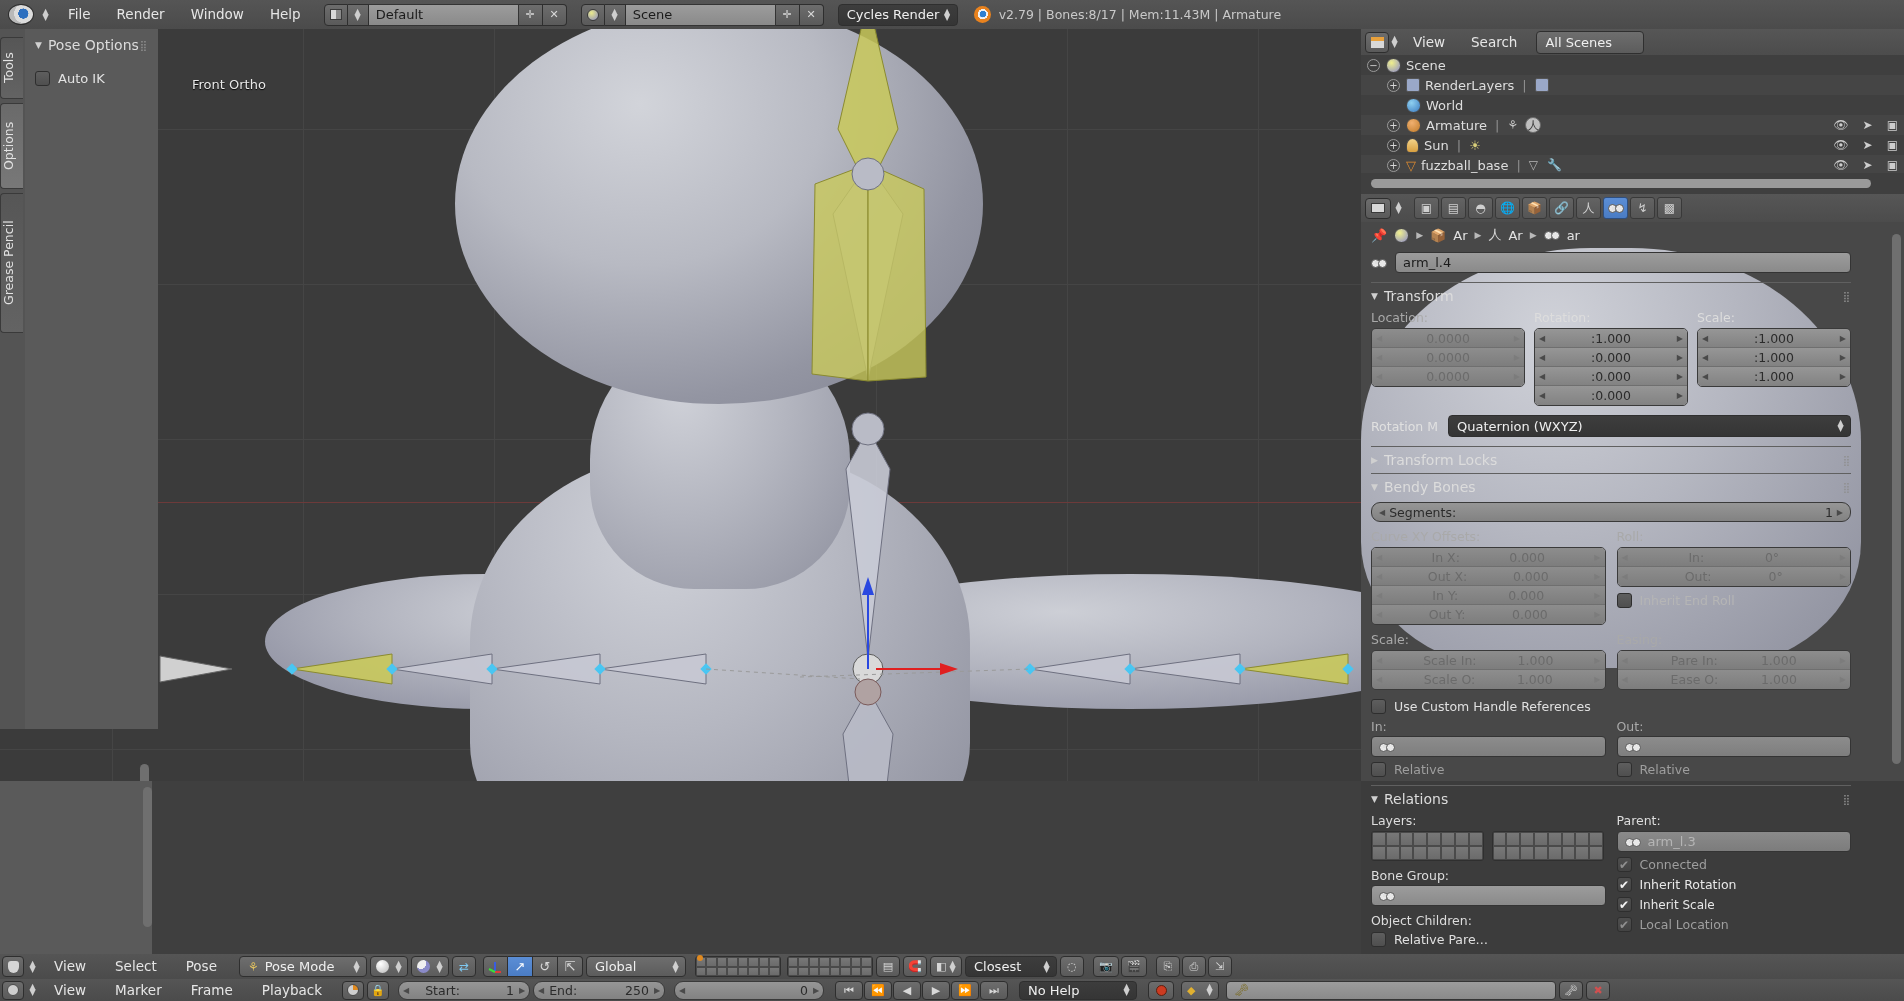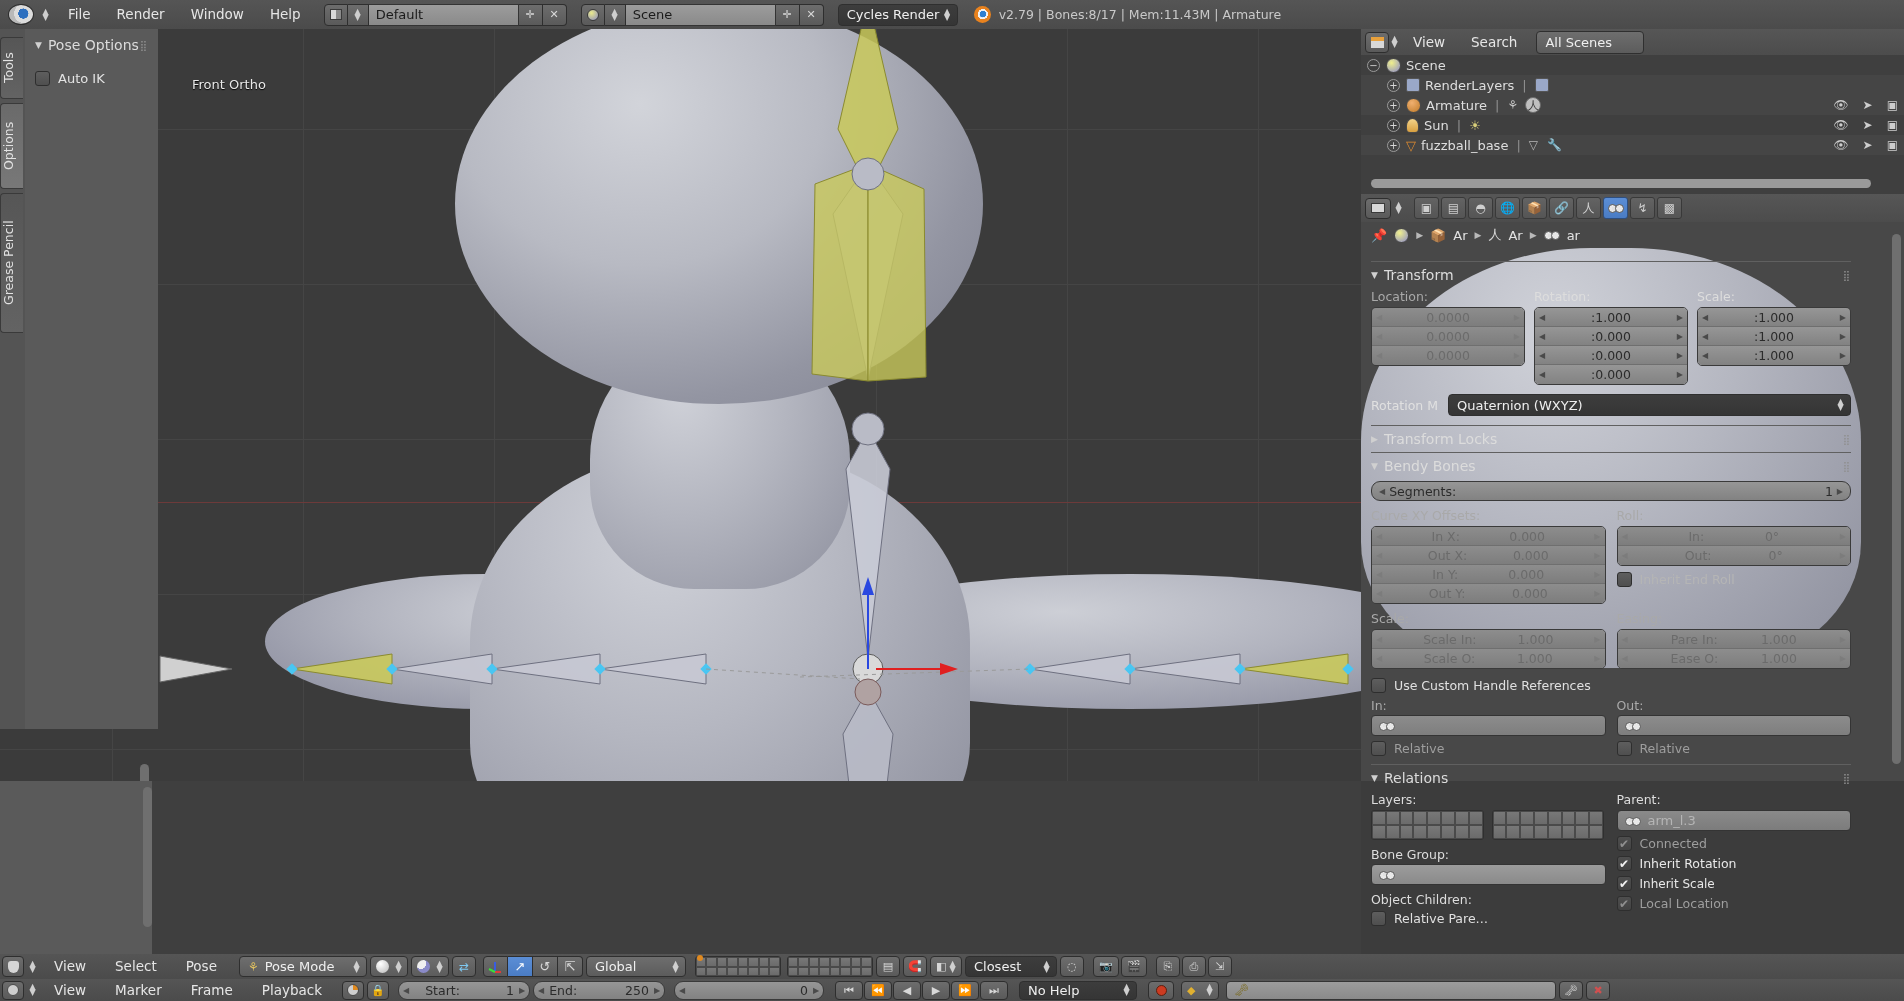--- a/index.html
+++ b/index.html
@@ -327,20 +327,26 @@
     </div>
 
     <div class="ol-row alt" style="padding-left:26px;">
       <span class="expander">+</span>
       <span style="display:inline-block;width:14px;height:14px;margin:0 5px 0 6px;background:#9aa8c8;border:1px solid #555;border-radius:2px;"></span>
       <span>RenderLayers</span>
       <span style="margin:0 8px;color:#8f8f8f;">|</span>
       <span style="display:inline-block;width:14px;height:14px;background:#9aa8c8;border:1px solid #555;border-radius:2px;"></span>
     </div>
 
+    <div class="ol-row" style="padding-left:26px;">
+      <span style="width:13px;display:inline-block;"></span>
+      <span style="display:inline-block;width:15px;height:15px;margin:0 5px 0 6px;border-radius:50%;
+        background:radial-gradient(circle at 35% 30%,#8fd0f0,#3a7ac0);border:1px solid #4a4a4a;"></span>
+      <span>World</span>
+    </div>
 
     <div class="ol-row alt" style="padding-left:26px;">
       <span class="expander">+</span>
       <span style="display:inline-block;width:15px;height:15px;margin:0 5px 0 6px;border-radius:50%;
         background:radial-gradient(circle at 38% 30%,#f0b070,#c07a28);border:1px solid #4a4a4a;"></span>
       <span>Armature</span>
       <span style="margin:0 8px;color:#8f8f8f;">|</span>
       <span style="color:#c6c6c6;font-size:12px;">⚘</span>
       <span style="margin-left:7px;display:inline-block;width:16px;height:16px;border-radius:50%;background:#bfbfbf;border:1px solid #6a6a6a;color:#3a3a3a;font-size:11px;text-align:center;line-height:15px;">人</span>
       <span class="ol-icons">
@@ -420,20 +426,26 @@
     <span>Ar</span>
     <span style="color:#b9b9b9;font-size:9px;">▶</span>
     <span class="bone-ico">
           <span></span>
         </span>
     <span>ar</span>
   </div>
 
   <div class="body">
 
+    <div style="display:flex;align-items:center;gap:8px;">
+      <span class="bone-ico">
+            <span></span>
+          </span>
+      <div class="textfield" style="flex:1;">arm_l.4</div>
+    </div>
     <div class="sep" style="margin-top:9px;"></div>
 
     <div class="panel-head">
       <span class="tri">▼</span>
       <span>Transform</span>
       <span class="dots">⣿</span>
     </div>
 
     <div style="display:flex;gap:9px;margin-top:6px;">
       <div style="flex:1;">

